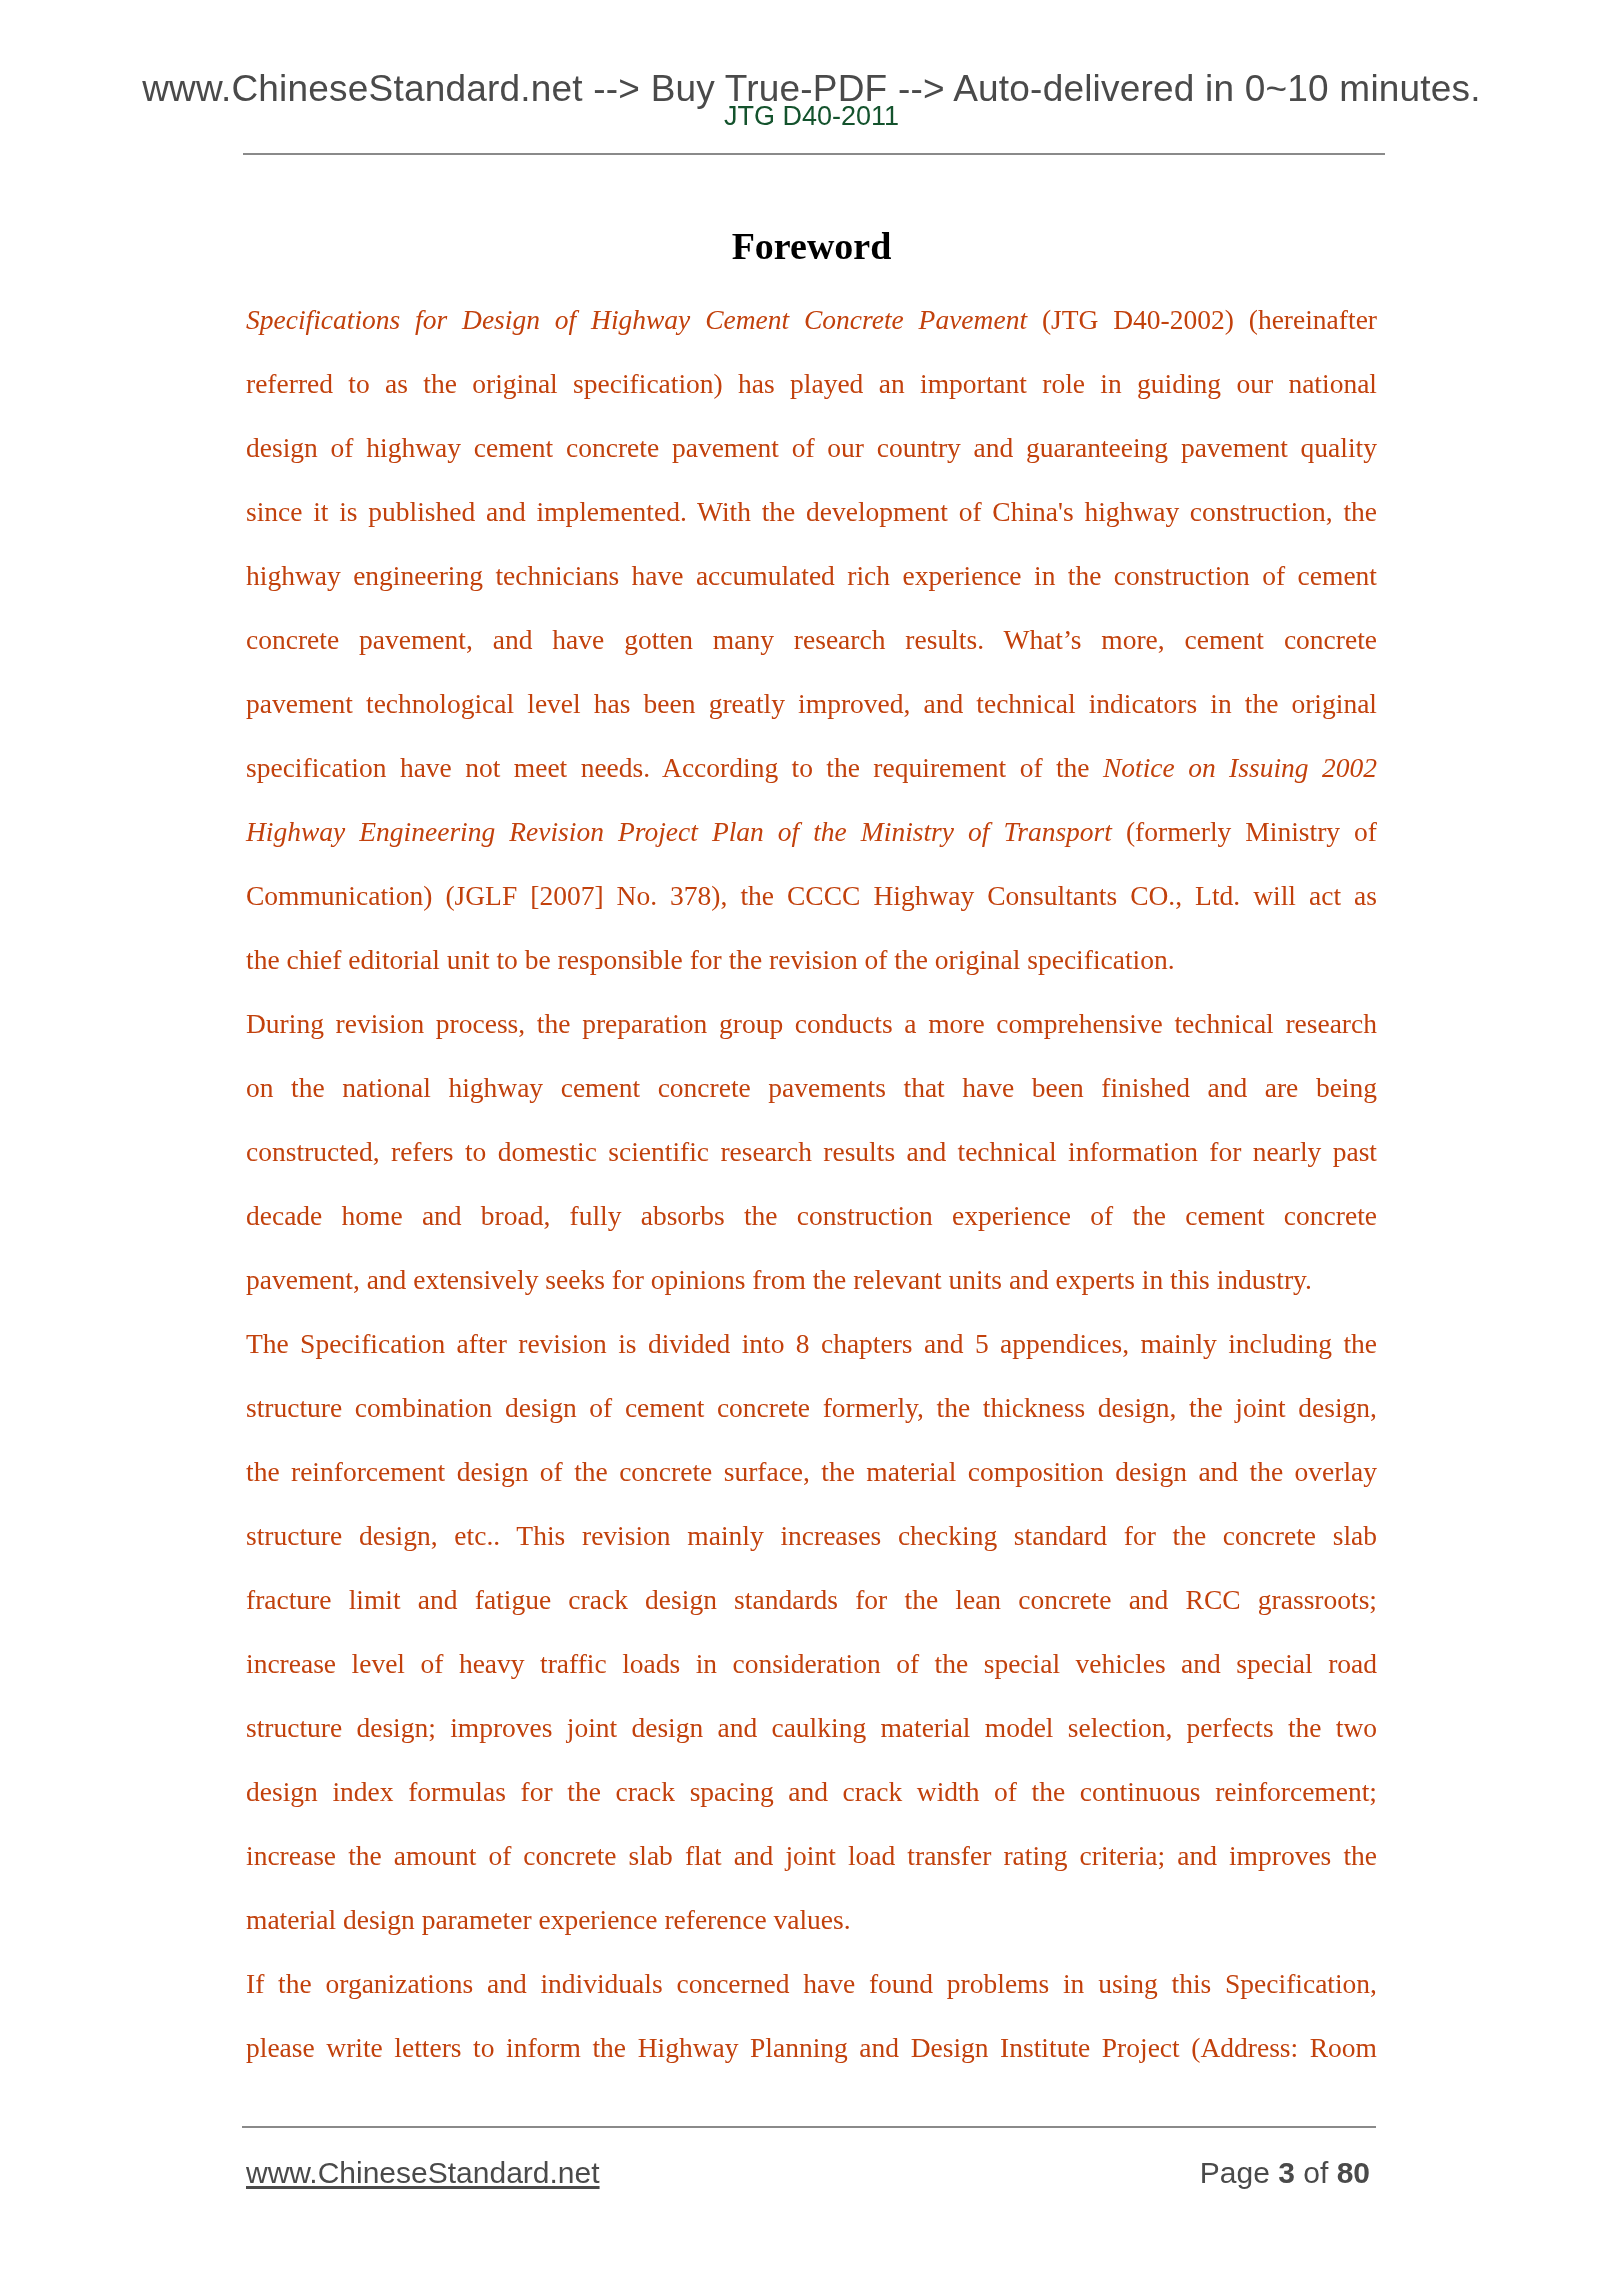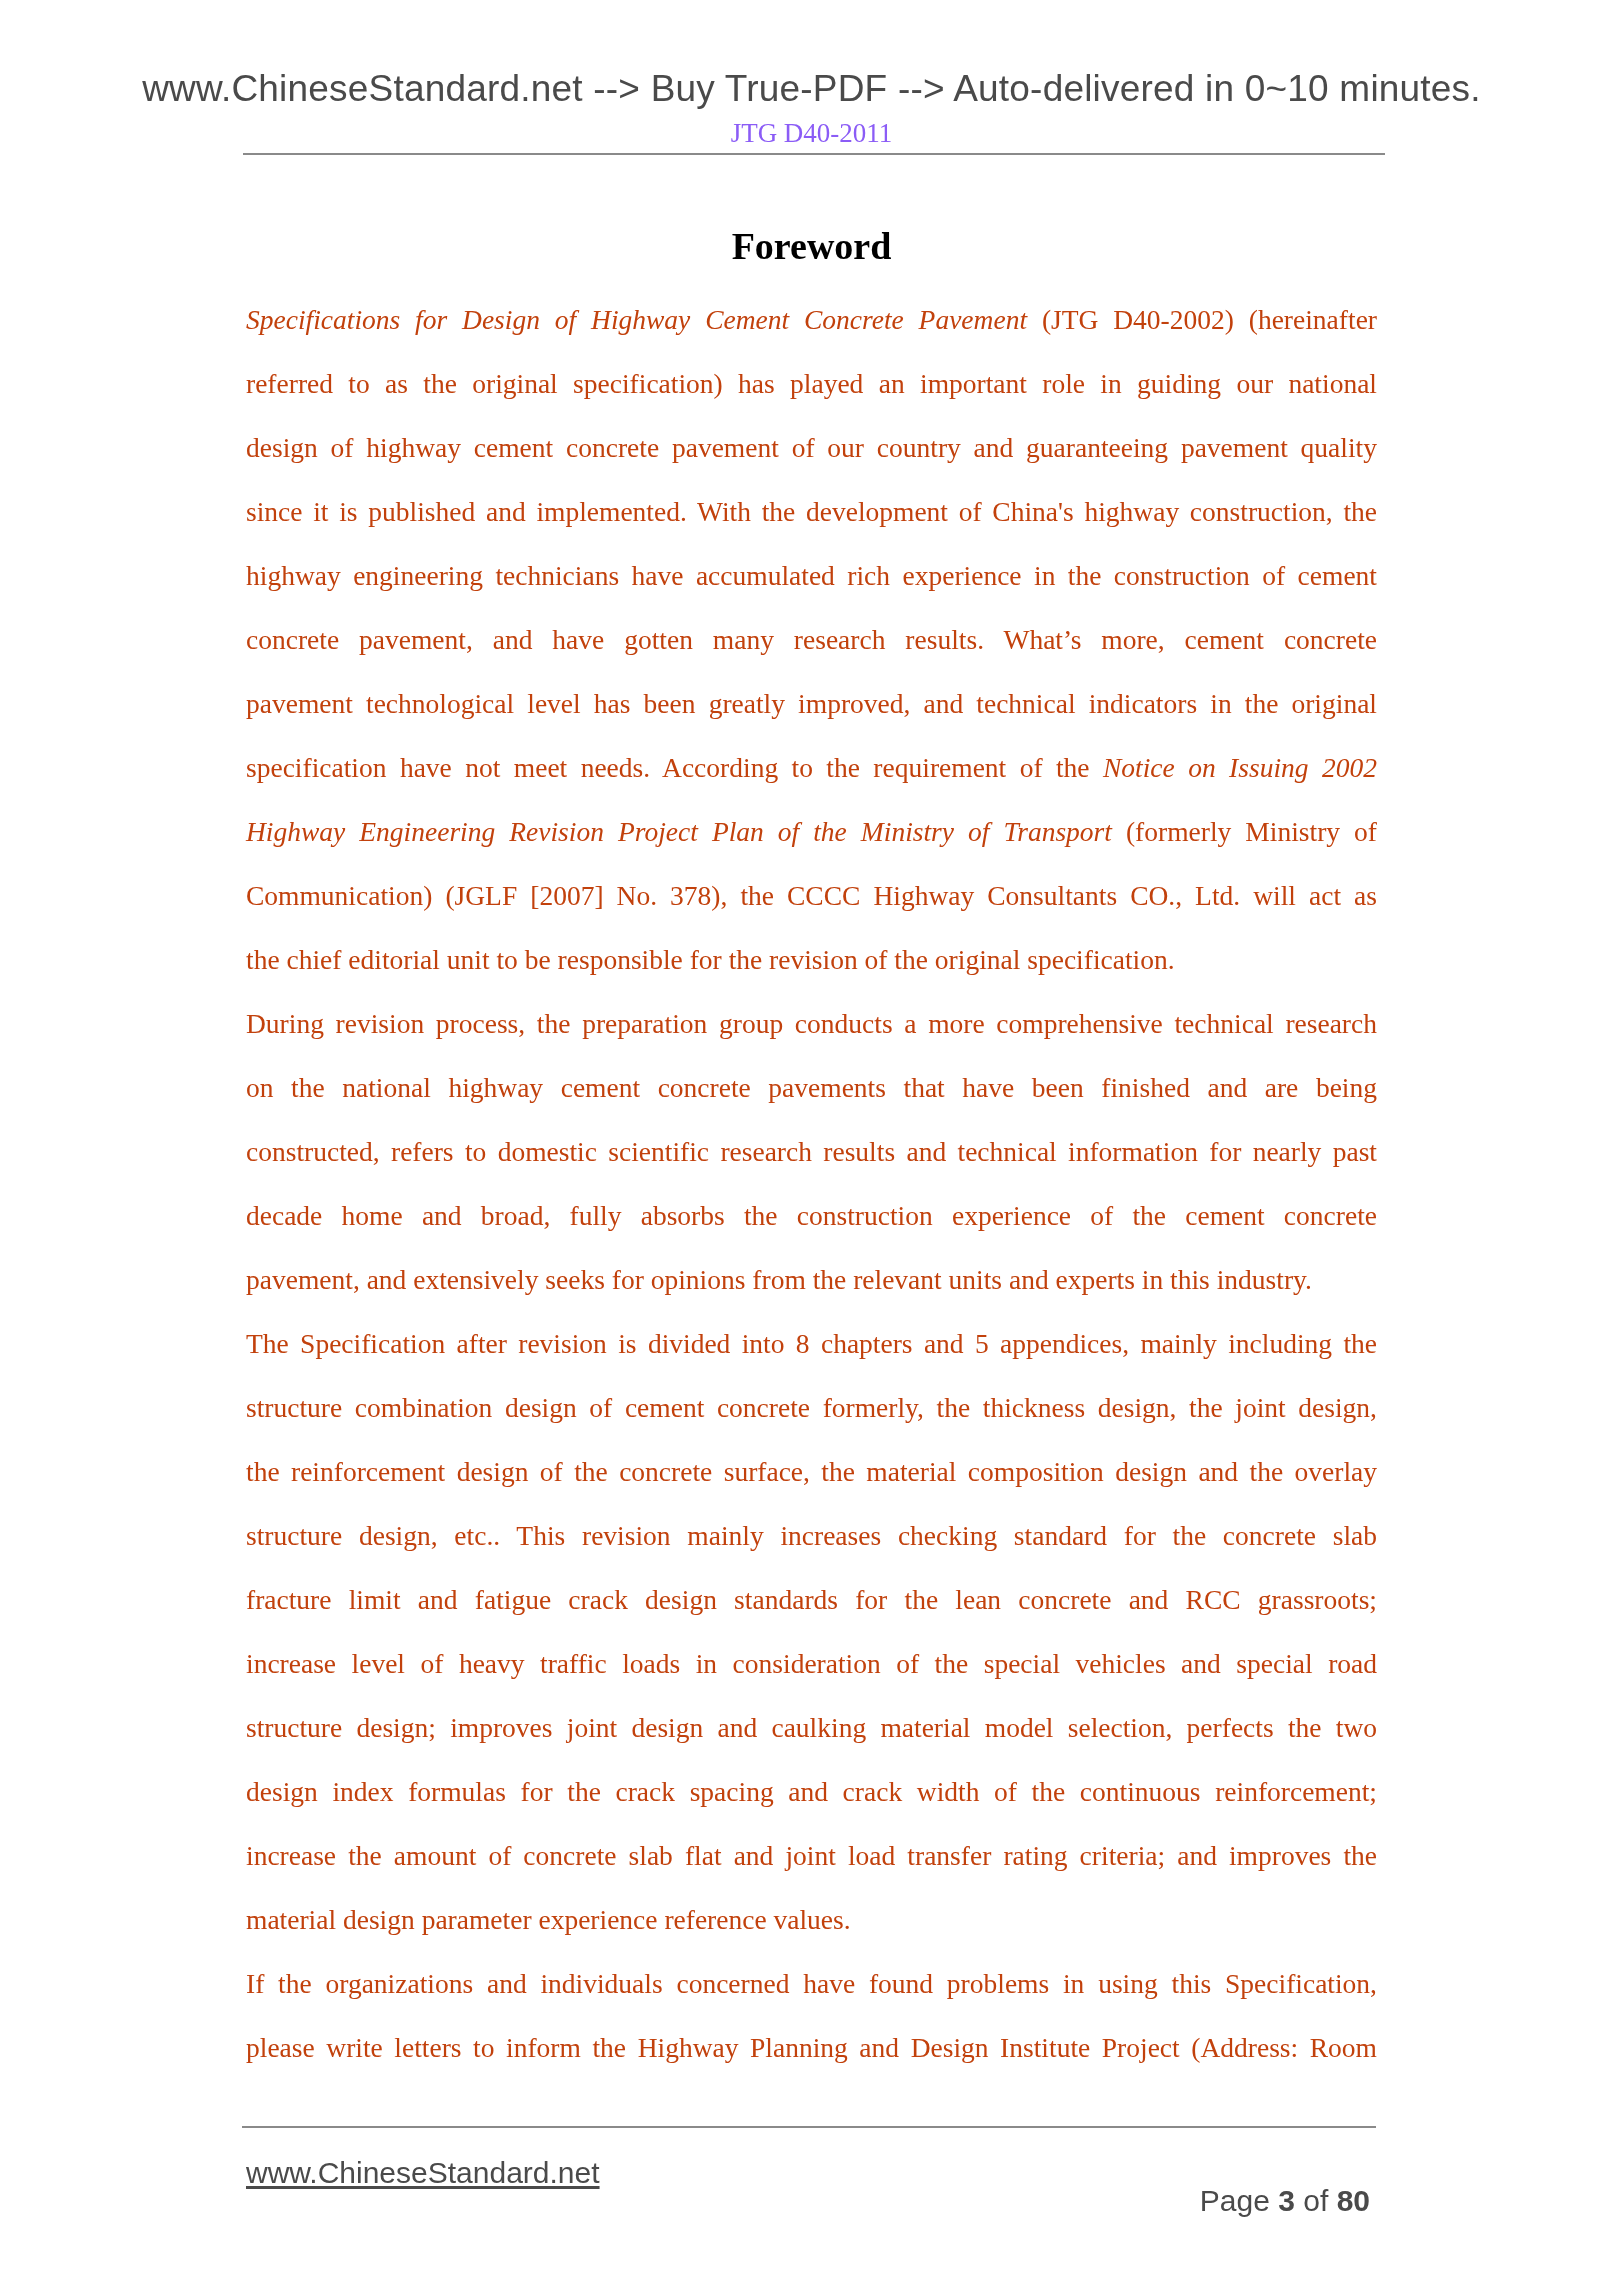--- a/index.html
+++ b/index.html
@@ -3,23 +3,23 @@
 <meta charset="utf-8">
 <style>
   html, body { margin: 0; padding: 0; background: #ffffff; }
   body { width: 1623px; height: 2295px; position: relative; overflow: hidden; }
   .hdr1 {
     position: absolute; left: 0; width: 1623px; top: 70px;
     text-align: center; font-family: "Liberation Sans", sans-serif;
     font-size: 37px; line-height: 37px; color: #4a4a4a; letter-spacing: 0.2px;
   }
   .hdr2 {
-    position: absolute; left: 0; width: 1623px; top: 120px;
-    text-align: center; font-family: Liberation Serif, serif;
-    font-size: 27px; line-height: 27px; color: #8b5cf6;
+    position: absolute; left: 0; width: 1623px; top: 103px;
+    text-align: center; font-family: Liberation Sans, sans-serif;
+    font-size: 27px; line-height: 27px; color: #14532d;
   }
   .rule-top { position: absolute; left: 243px; width: 1142px; top: 153px; height: 1.7px; background: #8a8a8a; }
   .title {
     position: absolute; left: 0; width: 1623px; top: 225px;
     text-align: center; font-family: "Liberation Serif", serif;
     font-weight: bold; font-size: 38px; line-height: 43px; color: #000;
   }
   .body {
     position: absolute; left: 246px; width: 1131px; top: 288px;
     font-family: "Liberation Serif", serif; font-size: 27.5px; color: #c2410c;
@@ -31,21 +31,21 @@
   .line.last { text-align-last: left; }
   .line i { font-style: italic; }
   .rule-bot { position: absolute; left: 242px; width: 1134px; top: 2126px; height: 1.7px; background: #8a8a8a; }
   .foot-left {
     position: absolute; left: 246px; top: 2156px;
     font-family: "Liberation Sans", sans-serif; font-size: 30px; line-height: 33px;
     color: #4a4a4a; text-decoration: underline; text-underline-offset: 3.3px;
   }
   .foot-right {
     position: absolute; right: 253px; top: 2156px;
-    font-family: "Liberation Sans", sans-serif; font-size: 30px; line-height: 33px; color: #4a4a4a; margin-top: 28px;
+    font-family: "Liberation Sans", sans-serif; font-size: 30px; line-height: 33px; color: #4a4a4a;
   }
   .foot-right b { font-weight: bold; }
 </style>
 </head>
 <body>
 
 <div class="hdr1">www.ChineseStandard.net --&gt; Buy True-PDF --&gt; Auto-delivered in 0~10 minutes.</div>
 <div class="hdr2">JTG D40-2011</div>
 <div class="rule-top"></div>
 

